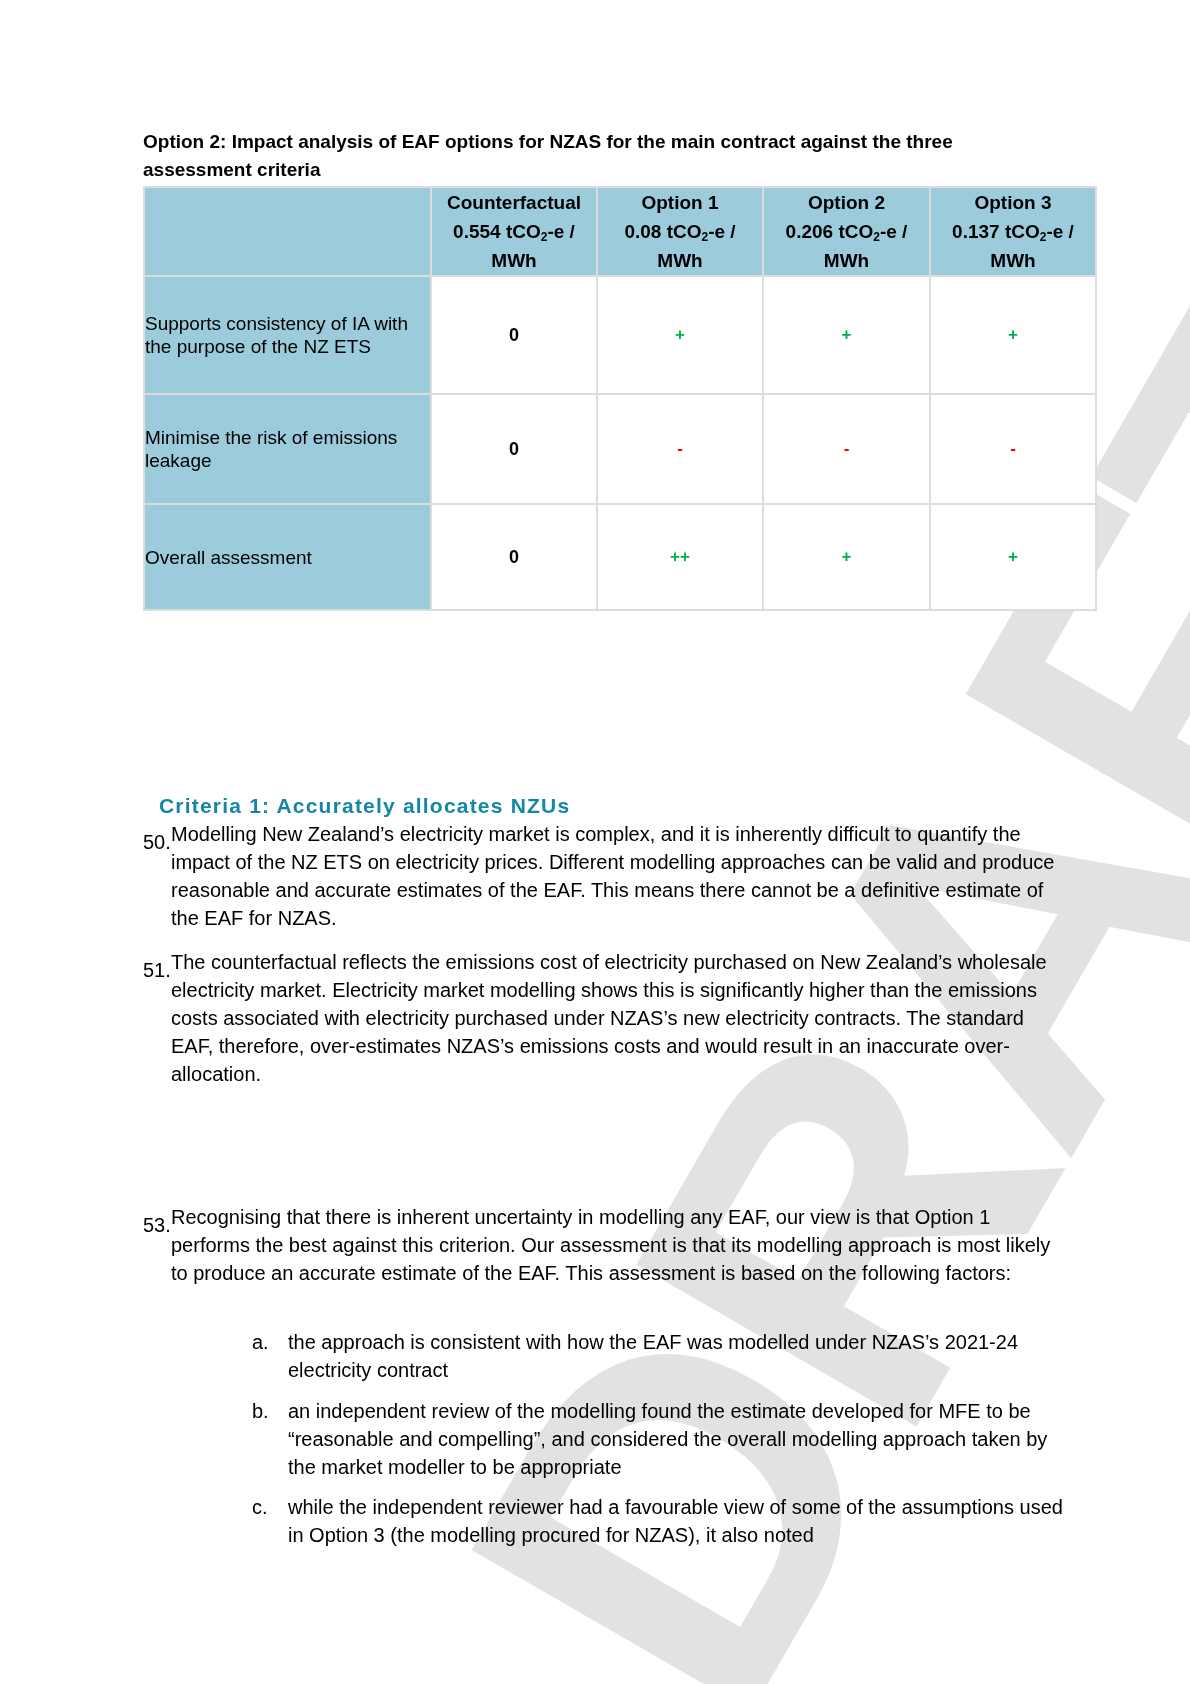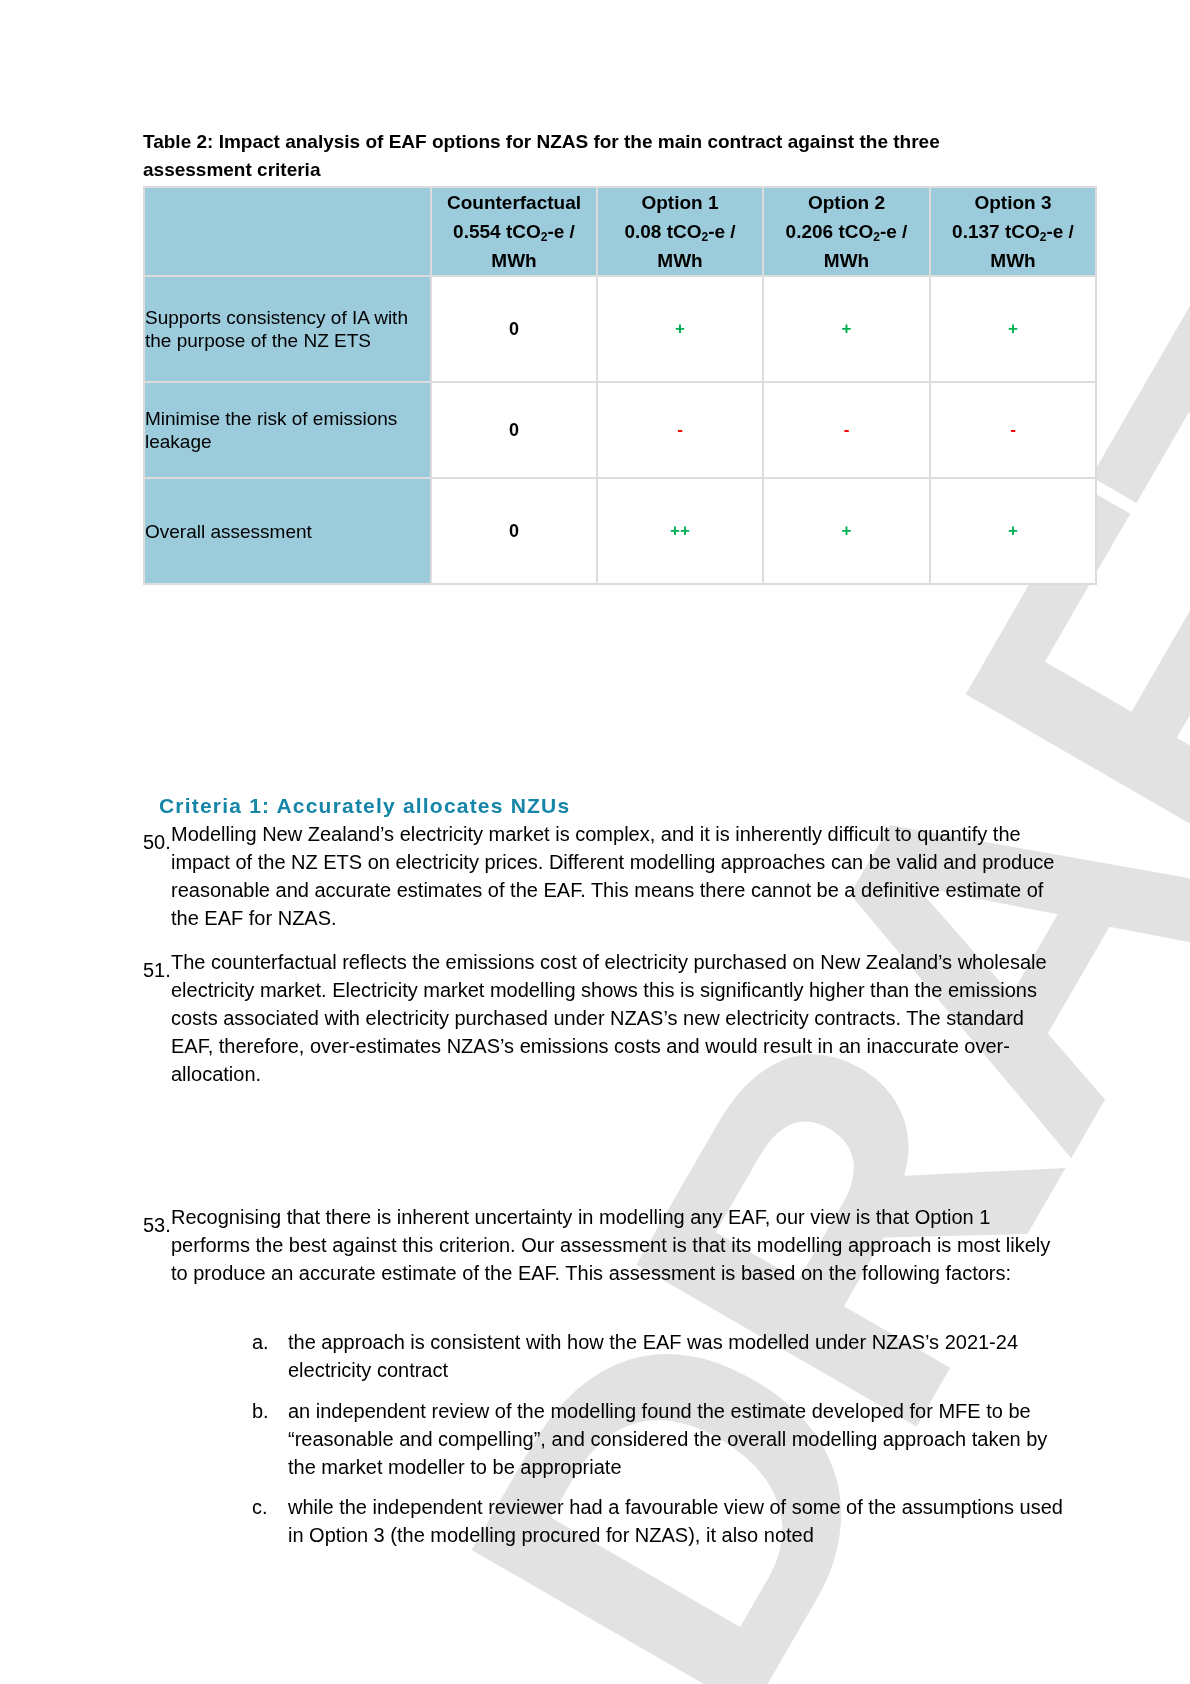--- a/index.html
+++ b/index.html
@@ -40,21 +40,21 @@
                letter-spacing: -10px; pointer-events: none; white-space: nowrap;
                -webkit-text-stroke: 0; font-family: "Liberation Sans", sans-serif; }
 </style>
 </head>
 <body>
 
 <div class="page">
 
   <div class="watermark">DRAFT</div>
 
-  <div class="caption">Table 2: Impact analysis of EAF options for NZAS for the main contract against the three assessment criteria</div>
+  <div class="caption">Option 2: Impact analysis of EAF options for NZAS for the main contract against the three assessment criteria</div>
 
   <table class="impact">
     <colgroup>
       <col style="width:287px">
         <col style="width:166px">
         <col style="width:166px">
         <col style="width:167px">
         <col style="width:166px">
     </colgroup>
     <tbody>
@@ -74,28 +74,28 @@
         <div>Option 2</div>
         <div><span>0.206 tCO</span><sub>2</sub><span>-e /</span></div>
         <div>MWh</div>
       </th>
       <th class="hdr">
         <div>Option 3</div>
         <div><span>0.137 tCO</span><sub>2</sub><span>-e /</span></div>
         <div>MWh</div>
       </th>
     </tr>
-    <tr style="height:106px">
+    <tr style="height:118px">
       <td class="crit">Supports consistency of IA with the purpose of the NZ ETS</td>
       <td class="val zero">0</td>
       <td class="val plus">+</td>
       <td class="val plus">+</td>
       <td class="val plus">+</td>
     </tr>
-    <tr style="height:96px">
+    <tr style="height:110px">
       <td class="crit">Minimise the risk of emissions leakage</td>
       <td class="val zero">0</td>
       <td class="val minus">-</td>
       <td class="val minus">-</td>
       <td class="val minus">-</td>
     </tr>
     <tr style="height:106px">
       <td class="crit">Overall assessment</td>
       <td class="val zero">0</td>
       <td class="val plus">++</td>

